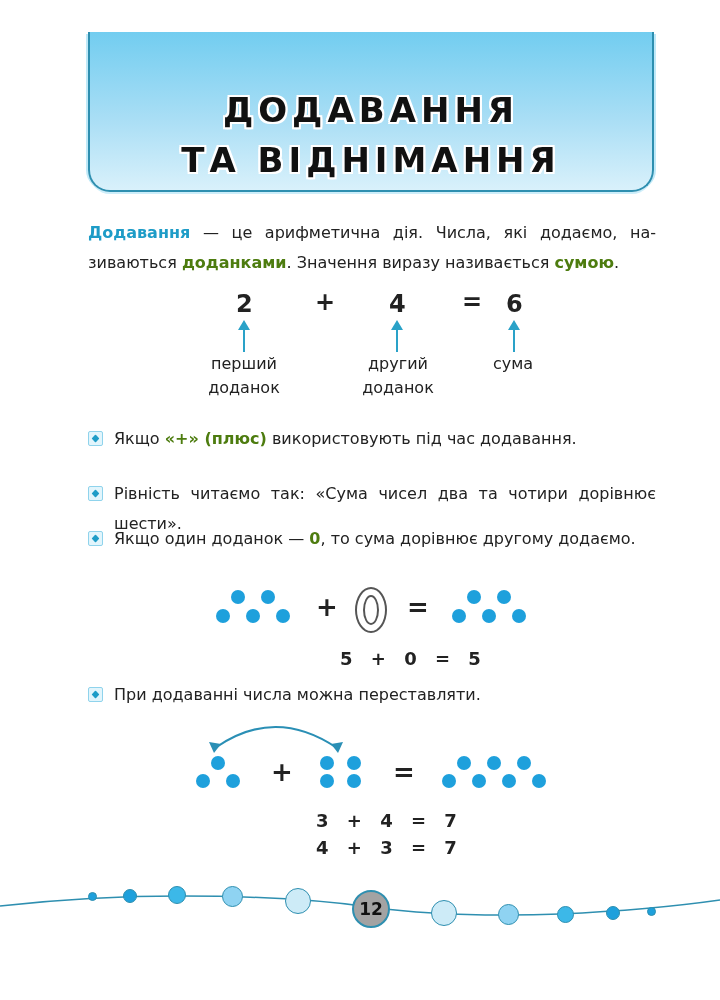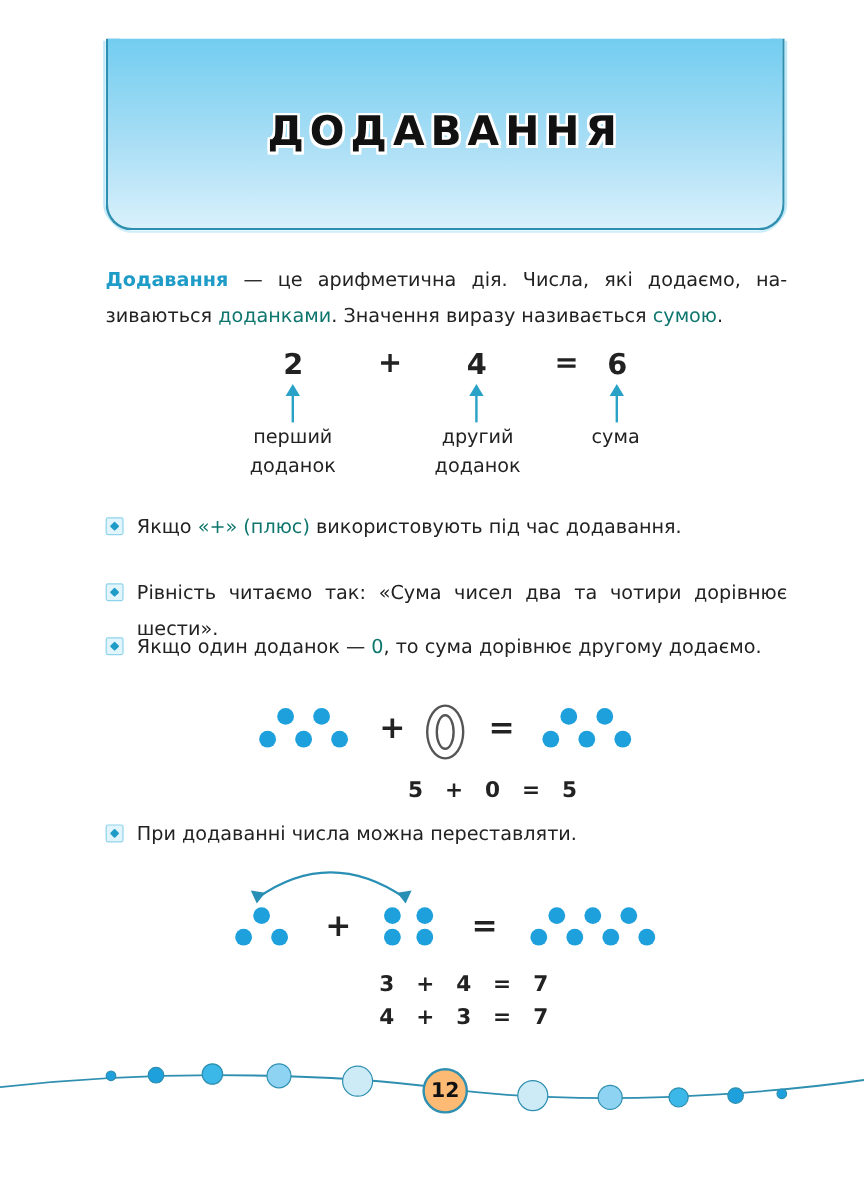--- a/index.html
+++ b/index.html
@@ -9,47 +9,48 @@
     background:linear-gradient(to bottom,#72cdf0 0%,#a9def5 55%,#d9f1fb 100%);
     border:2px solid #2e8fb0; border-top:none; border-radius:0 0 22px 22px;
     box-shadow: -4px 0 0 -2px #bfe9f8, 4px 0 0 -2px #bfe9f8, 0 3px 0 -1px #cdeefa; }
   .title { position:absolute; left:0; width:100%; text-align:center; font-family:"DejaVu Sans", sans-serif;
     font-weight:bold; font-size:34px; letter-spacing:5px; color:#111;
     text-shadow: 2px 2px 0 #fff, -2px -2px 0 #fff, 2px -2px 0 #fff, -2px 2px 0 #fff, 0 2px 0 #fff, 0 -2px 0 #fff, 2px 0 0 #fff, -2px 0 0 #fff; }
   .t1 { top:58px; } .t2 { top:108px; }
   .para { position:absolute; left:88px; width:568px; font-size:16px; line-height:30px;
     font-family:"DejaVu Sans", sans-serif; text-align:justify; }
   .accent { color:#1e9cc7; font-weight:bold; }
-  b { font-weight:normal; color:#0f766e; }
+  b { font-weight:bold; color:#4d7c0f; }
   .eq-num { position:absolute; font-weight:bold; font-size:24px; color:#222; }
   .arrow { position:absolute; width:2px; background:#2aa2c8; }
   .arrow::before { content:""; position:absolute; top:-8px; left:-5px; border-left:6px solid transparent;
     border-right:6px solid transparent; border-bottom:10px solid #2aa2c8; }
   .label { position:absolute; font-weight:normal; font-size:16px; text-align:center; line-height:24px; color:#222; }
   .bullet { position:absolute; left:88px; width:568px; font-size:16px; line-height:30px; text-align:justify; }
   .bullet-icon { position:absolute; left:0; top:7px; width:13px; height:13px; border:1px solid #8fd3ec;
     background:#e2f5fc; border-radius:2px; }
   .bullet-icon::after { content:""; position:absolute; left:3px; top:3px; width:7px; height:7px;
     background:#1e9cc7; transform:rotate(45deg) scale(0.8); border-radius:1px; }
   .bullet-text { margin-left:26px; display:block; }
   .dot { position:absolute; width:14px; height:14px; border-radius:50%; background:#1ea0dc; }
   .op { position:absolute; font-size:26px; font-weight:bold; color:#222; }
   .zero { position:absolute; left:355px; top:587px; width:28px; height:42px; border:2px solid #555;
     border-radius:50%; }
   .zero::after { content:""; position:absolute; left:6px; top:6px; width:12px; height:26px; border:2px solid #555; border-radius:50%; }
   .formula { position:absolute; font-weight:bold; font-size:18px; letter-spacing:3px; color:#222; word-spacing:6px; }
   .page-num { position:absolute; left:352px; top:890px; width:34px; height:34px; border:2px solid #2e8fb0;
-    border-radius:50%; background:#fdba74; text-align:center; line-height:34px; font-weight:bold; font-size:17px; color:#111; }
+    border-radius:50%; background:#a3a3a3; text-align:center; line-height:34px; font-weight:bold; font-size:17px; color:#111; }
   .bead { position:absolute; border-radius:50%; border:1.5px solid #2e8fb0; }
 </style>
 </head>
 <body>
 
 <div class="header-box">
   <div class="title t1">ДОДАВАННЯ</div>
+  <div class="title t2">ТА ВІДНІМАННЯ</div>
 </div>
 
 <div class="para" style="top:218px;">
   <span class="accent">Додавання</span><span> — це арифметична дія. Числа, які додаємо, на­зиваються </span><b>доданками</b><span>. Значення виразу називається </span><b>сумою</b><span>.</span>
 </div>
 
 <div>
   <span class="eq-num" style="left:236px;top:290px;">2</span>
   <span class="eq-num" style="left:315px;top:288px;">+</span>
   <span class="eq-num" style="left:389px;top:290px;">4</span>

